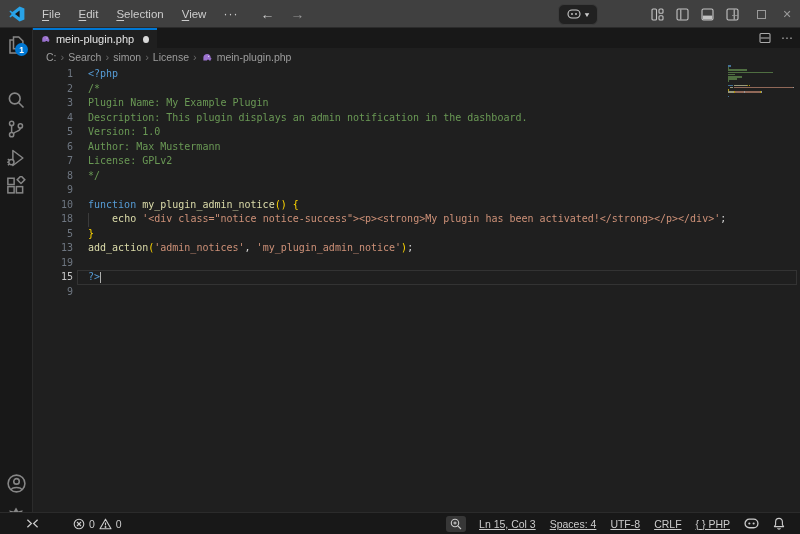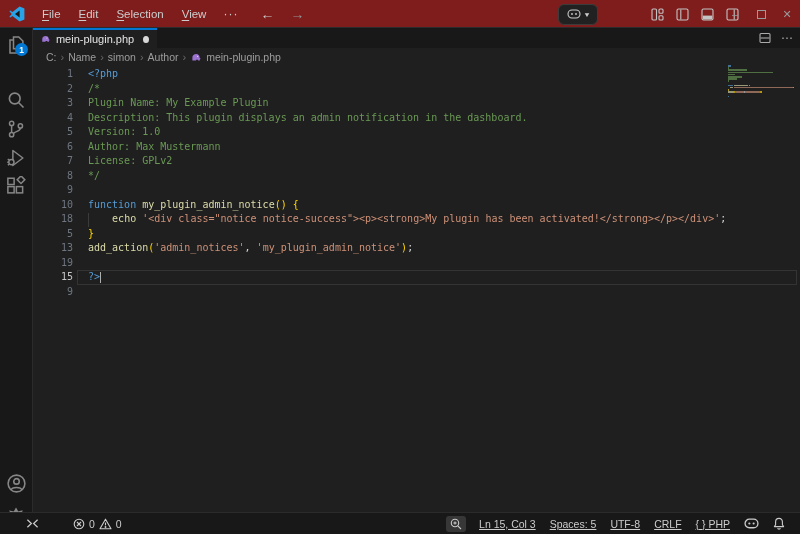--- a/index.html
+++ b/index.html
@@ -1,21 +1,21 @@
 <!DOCTYPE html>
 <html><head>
 <meta charset="utf-8">
 <style>
   * { margin:0; padding:0; box-sizing:border-box; }
   html,body { background:#1f1f1f; }
   .window { position:relative; width:800px; height:534px; background:#1f1f1f;
             font-family:"Liberation Sans", sans-serif; color:#cccccc; overflow:hidden; }
 
   
-  .titlebar { position:absolute; left:0; top:0; width:800px; height:28px; background:#7f1d1d;
+  .titlebar { position:absolute; left:0; top:0; width:800px; height:28px; background:#404040;
               border-bottom:1px solid #2b2b2b; display:flex; align-items:center; }
   .vscode-logo { width:16px; height:16px; margin:0 8px 0 9px; flex:none; }
   .menu-bar { display:flex; align-items:center; height:100%; }
   .menu-item { padding:0 9px; font-size:11.5px; color:#cccccc; line-height:26px; cursor:default; }
   .menu-item .mn { text-decoration:underline; text-underline-offset:2px; }
   .menu-overflow { padding:0 8px; font-size:12px; color:#cccccc; letter-spacing:1px; }
   .nav-arrows { display:flex; align-items:center; margin-left:6px; }
   .nav-arrow { font-size:14px; padding:0 8px; color:#cccccc; }
   .nav-arrow.fwd { color:#969696; }
   .search-box { position:absolute; left:245px; top:4px; width:306px; height:21px; background:#242424;
@@ -220,25 +220,25 @@
       </span>
       <span style="font-size:12px; letter-spacing:1px;">⋯</span>
     </div>
   </div>
 
   <div class="editor-area">
     <div class="breadcrumbs">
       <span id="crumb-path" style="display:flex; align-items:center; gap:3px;">
           <span class="crumb">C:</span>
           <span class="crumb-sep">›</span>
-          <span class="crumb">Name</span>
+          <span class="crumb">Search</span>
           <span class="crumb-sep">›</span>
           <span class="crumb">simon</span>
           <span class="crumb-sep">›</span>
-          <span class="crumb">Author</span>
+          <span class="crumb">License</span>
           <span class="crumb-sep">›</span>
         </span>
       <svg width="11" height="9" viewBox="0 0 16 13" style="margin-left:2px;">
         <path d="M2 11 V6.5 C2 3.5 4.5 1.5 7.5 1.5 C10.5 1.5 12.5 3.5 12.5 6 C12.5 7.2 13.6 7.6 14.2 8.2 L12.8 9.4 V11 H10.2 V9.6 H7.4 V11 z" fill="#9b72cf"></path>
         <circle cx="9.6" cy="4.8" r="0.9" fill="#e8e0f5"></circle>
       </svg>
       <span class="crumb">mein-plugin.php</span>
     </div>
 
     <div class="code-region">
@@ -312,21 +312,21 @@
       <span class="sb-zoom">
         <svg width="12" height="12" viewBox="0 0 12 12" fill="none" stroke="#cccccc" stroke-width="1.1">
             <circle cx="5" cy="5" r="3.7"></circle>
             <line x1="7.8" y1="7.8" x2="11" y2="11"></line>
             <line x1="5" y1="3.4" x2="5" y2="6.6"></line>
             <line x1="3.4" y1="5" x2="6.6" y2="5"></line>
           </svg>
       </span>
       <span id="sb-items" style="display:flex; align-items:center; height:100%;">
           <span class="sb-item">Ln 15, Col 3</span>
-          <span class="sb-item">Spaces: 5</span>
+          <span class="sb-item">Spaces: 4</span>
           <span class="sb-item">UTF-8</span>
           <span class="sb-item">CRLF</span>
           <span class="sb-item">{ } PHP</span>
         </span>
       <span class="sb-item">
         <svg width="15" height="12" viewBox="0 0 14 11">
             <rect x="1" y="1" width="12" height="8" rx="4" fill="none" stroke="#cccccc" stroke-width="1.2"></rect>
             <circle cx="5" cy="5" r="1" fill="#cccccc"></circle>
             <circle cx="9" cy="5" r="1" fill="#cccccc"></circle>
           </svg>

